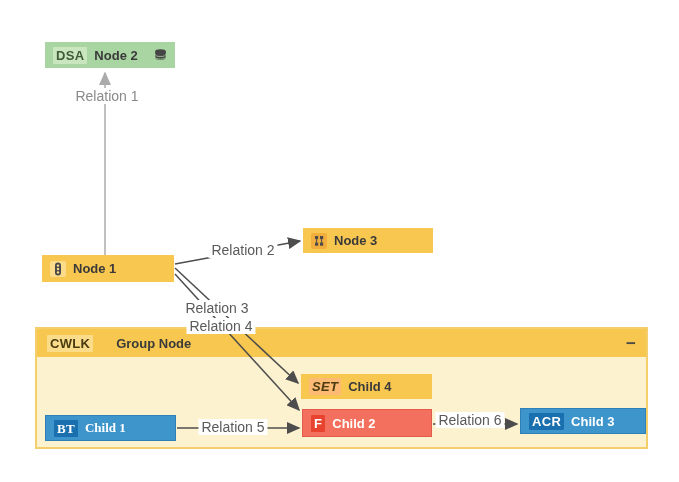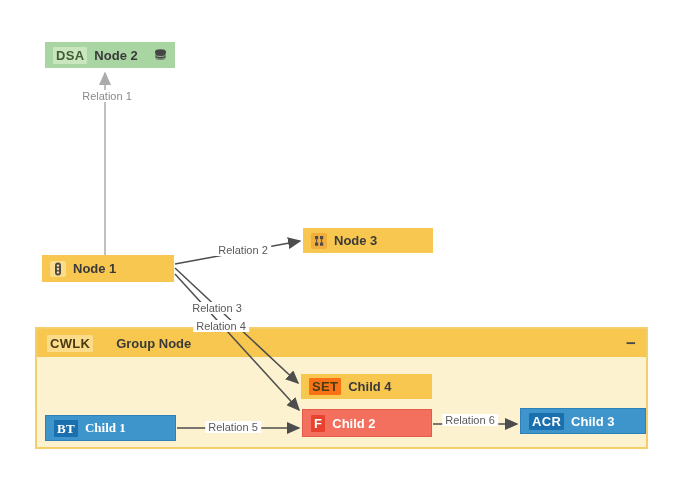--- a/index.html
+++ b/index.html
@@ -29,21 +29,21 @@
   }
   #node2{left:45px;top:42px;width:130px;height:26px;background:#A9D5A2;}
   #node1{left:42px;top:255px;width:132px;height:27px;background:#F8C74F;}
   #node3{left:303px;top:228px;width:130px;height:25px;background:#F8C74F;text-align:right;}
   #child1{left:45px;top:415px;width:131px;height:26px;background:#3D95CC;border:1px solid #2F80B8;color:#fff;font-family:Liberation Serif, serif;}
   #child4{left:301px;top:374px;width:131px;height:25px;background:#F8C74F;}
   #child2{left:302px;top:409px;width:130px;height:28px;background:#F4705E;border:1px solid #E25B4B;color:#fff;}
   #child3{left:520px;top:408px;width:126px;height:26px;background:#3D95CC;border:1px solid #2F80B8;color:#fff;}
   .badge-green{background:#C9E6BF;color:#3f5c38;}
   .badge-yellow-light{background:#FBDC8A;color:#4a3c10;}
-  .badge-yellow-dark{background:#f97316;color:#4a3c10;}
+  .badge-yellow-dark{background:#fdba74;color:#4a3c10;font-style:italic;}
   .badge-blue{background:#1A6FAE;color:#fff;}
   .badge-red{background:#E8432E;color:#fff;}
   .group{
     position:absolute;left:35px;top:327px;width:613px;height:122px;
     background:#FCF2CF;border:2px solid #F3CE6B;box-sizing:border-box;
   }
   .group-header{
     position:absolute;left:0;top:0;right:0;height:28px;
     background:#F8C74F;
     display:flex;align-items:center;gap:23px;
@@ -53,21 +53,21 @@
   .collapse-btn{
     margin-left:auto;
     font-size:17px;font-weight:bold;color:#4a4a4a;
     line-height:1;cursor:pointer;user-select:none;
   }
   .node-label{white-space:nowrap;}
   .right-icon{margin-left:auto;display:flex;align-items:center;}
   .edge-label{
     position:absolute;transform:translate(-50%,-50%);
     background:#ffffff;padding:0 3px;
-    font-size:11px;color:#5a5a5a;white-space:nowrap;
+    font-size:14px;color:#5a5a5a;white-space:nowrap;
   }
   .edge-label.light{color:#8a8a8a;}
 </style>
 </head>
 <body>
 
 <div class="canvas">
 
   <div class="group">
     <div class="group-header">

